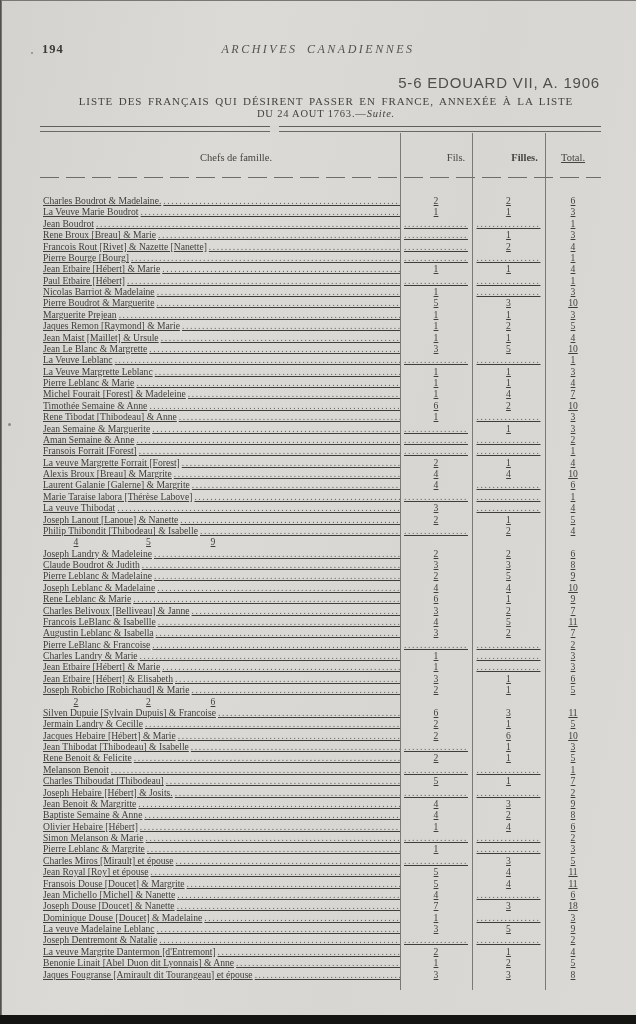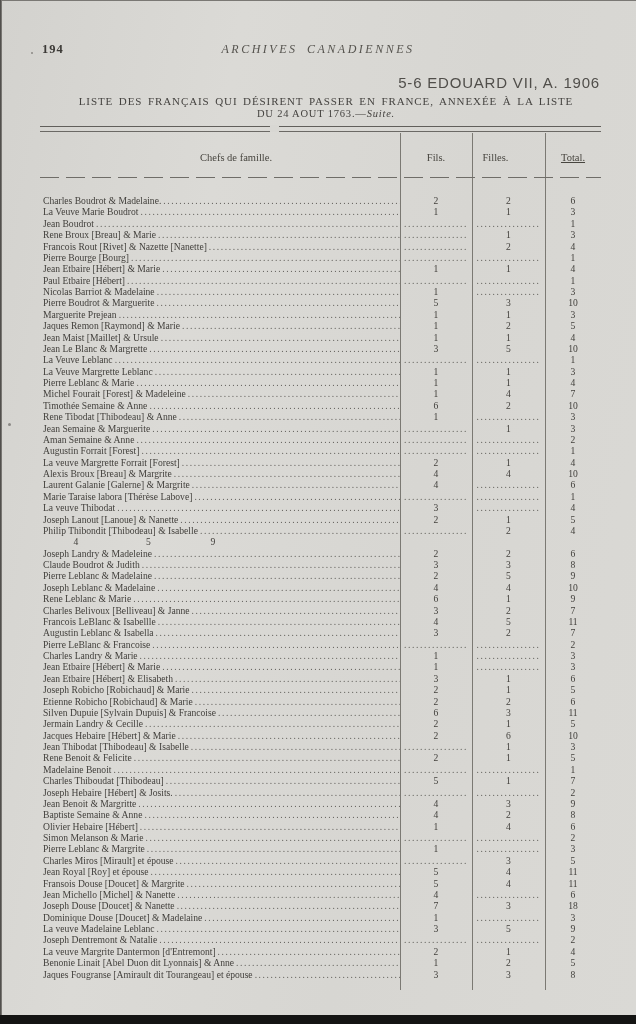--- a/index.html
+++ b/index.html
@@ -37,29 +37,29 @@
     position:absolute;left:0;top:0;width:100%;height:4px;
     border-top:1px solid #615f5b;border-bottom:1px solid #6b6965;
   }
   .rule-gap{position:absolute;left:230px;top:-1px;width:9px;height:7px;background:#d8d7d3;}
   .col-rule{position:absolute;top:7px;width:1px;height:857px;background:#7b7973;}
   .cr1{left:360px;} .cr2{left:432px;} .cr3{left:505px;}
 
   .thead{position:absolute;top:26px;left:0;width:100%;font-size:10.5px;color:#47453f;}
   .th{position:absolute;top:0;text-align:center;}
   .th-name{left:16px;width:360px;}
-  .th-fils{left:360px;width:72px;}
-  .th-filles{left:419px;width:73px;}
+  .th-fils{left:360px;width:72px;padding-left:20px;}
+  .th-filles{left:448px;width:73px;font-weight:bold;}
   .th-total{left:505px;width:56px;text-decoration:underline;}
   .thead-rule{
     position:absolute;top:51px;left:0;width:100%;height:1px;
     background:repeating-linear-gradient(90deg,#6f6d68 0 19px,transparent 19px 26px);
   }
 
-  .rows{position:absolute;top:69px;left:0;width:100%;}
+  .rows{position:absolute;top:69px;left:0;width:100%;text-decoration:underline;}
   .row{display:flex;height:11.38px;line-height:11.38px;font-size:9.6px;color:#43413d;}
   .cell{display:block;}
   .c-name{width:360px;display:flex;padding-left:3px;box-sizing:border-box;}
   .c-name .nm{white-space:nowrap;}
   .c-name .dots{flex:1;overflow:hidden;white-space:nowrap;color:#5d5b56;}
   .c-name .dots::after{content:"..........................................................................................";letter-spacing:1.6px;margin-left:2px;}
   .c-num{width:72px;text-align:center;overflow:hidden;white-space:nowrap;}
   .c-filles{width:73px;}
   .c-total{width:56px;}
   .c-num.empty{color:#5d5b56;}
@@ -296,21 +296,21 @@
           <span class="cell c-name">
             <span class="nm">Aman Semaine &amp; Anne</span>
             <span class="dots"></span>
           </span>
           <span class="cell c-num empty"></span>
           <span class="cell c-num c-filles empty"></span>
           <span class="cell c-num c-total">2</span>
         </div>
         <div class="row">
           <span class="cell c-name">
-            <span class="nm">Augustin Forrait [Forest]</span>
+            <span class="nm">Fransois Forrait [Forest]</span>
             <span class="dots"></span>
           </span>
           <span class="cell c-num empty"></span>
           <span class="cell c-num c-filles empty"></span>
           <span class="cell c-num c-total">1</span>
         </div>
         <div class="row">
           <span class="cell c-name">
             <span class="nm">La veuve Margrette Forrait [Forest]</span>
             <span class="dots"></span>
@@ -489,24 +489,20 @@
         <div class="row">
           <span class="cell c-name">
             <span class="nm">Joseph Robicho [Robichaud] &amp; Marie</span>
             <span class="dots"></span>
           </span>
           <span class="cell c-num">2</span>
           <span class="cell c-num c-filles">1</span>
           <span class="cell c-num c-total">5</span>
         </div>
         <div class="row">
-          <span class="cell c-name">
-            <span class="nm">Etienne Robicho [Robichaud] &amp; Marie</span>
-            <span class="dots"></span>
-          </span>
           <span class="cell c-num">2</span>
           <span class="cell c-num c-filles">2</span>
           <span class="cell c-num c-total">6</span>
         </div>
         <div class="row">
           <span class="cell c-name">
             <span class="nm">Silven Dupuie [Sylvain Dupuis] &amp; Francoise</span>
             <span class="dots"></span>
           </span>
           <span class="cell c-num">6</span>
@@ -544,21 +540,21 @@
           <span class="cell c-name">
             <span class="nm">Rene Benoit &amp; Felicite</span>
             <span class="dots"></span>
           </span>
           <span class="cell c-num">2</span>
           <span class="cell c-num c-filles">1</span>
           <span class="cell c-num c-total">5</span>
         </div>
         <div class="row">
           <span class="cell c-name">
-            <span class="nm">Madelaine Benoit</span>
+            <span class="nm">Melanson Benoit</span>
             <span class="dots"></span>
           </span>
           <span class="cell c-num empty"></span>
           <span class="cell c-num c-filles empty"></span>
           <span class="cell c-num c-total">1</span>
         </div>
         <div class="row">
           <span class="cell c-name">
             <span class="nm">Charles Thiboudat [Thibodeau]</span>
             <span class="dots"></span>

